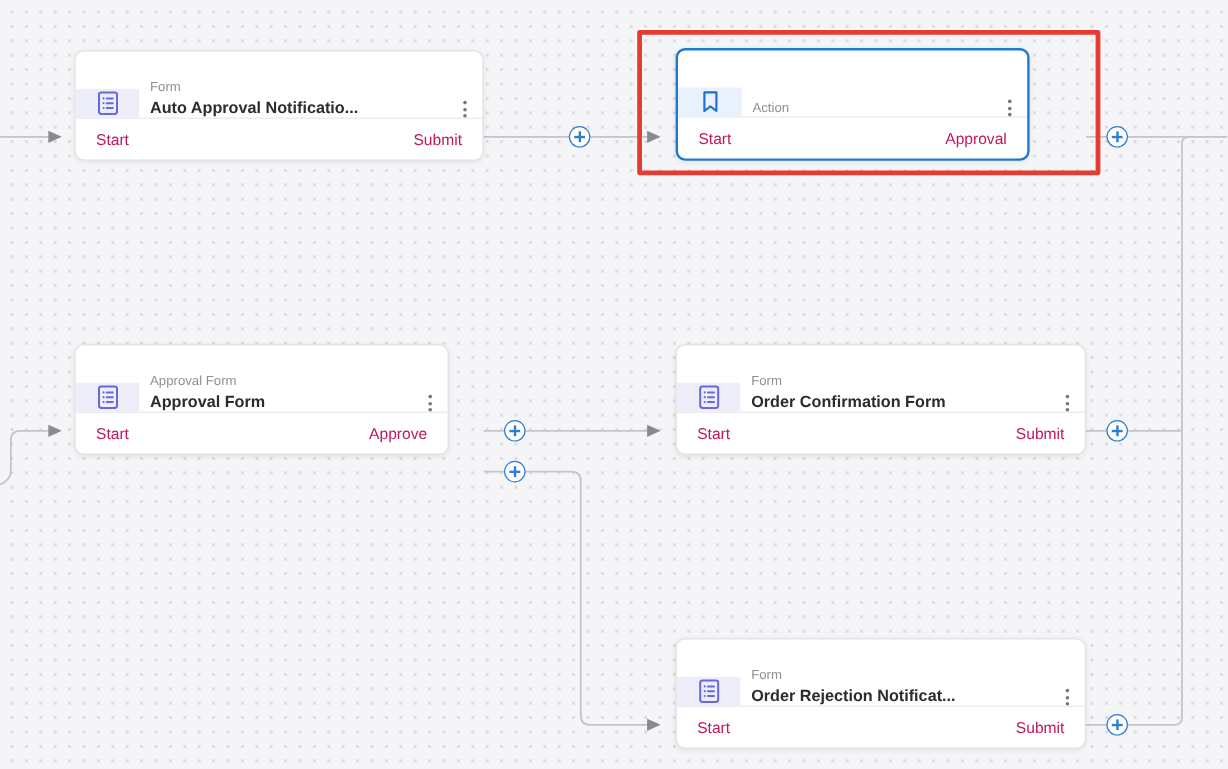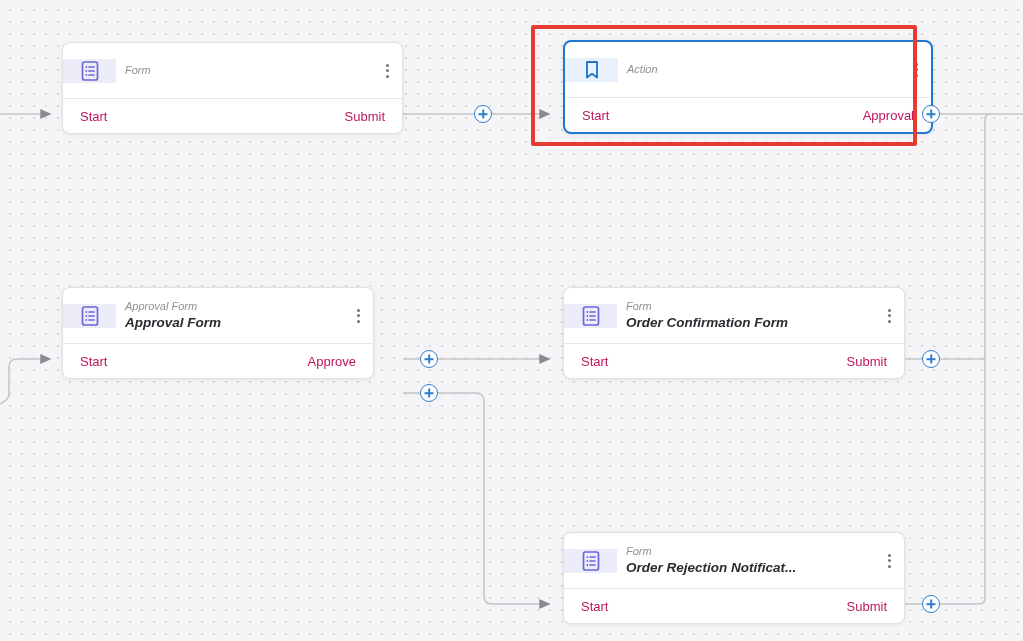--- a/index.html
+++ b/index.html
@@ -12,21 +12,21 @@
     background-position:4px 4px;
   }
   svg.edges{position:absolute;left:0;top:0;z-index:1;}
   .node{
     position:absolute;z-index:10;background:#fff;
     border:1px solid #e1e1e5;border-radius:8px;overflow:hidden;
     box-shadow:0 1px 4px rgba(25,25,40,.08);
     box-sizing:border-box;
   }
   .node.selected{border:2px solid #1f78d2;}
-  .node-header{display:flex;align-items:center;height:55px;border-bottom:1px solid #e8e8ec;font-style:italic;}
+  .node-header{display:flex;align-items:flex-end;height:55px;border-bottom:1px solid #e8e8ec;}
   .icon-cell{width:53px;flex:none;display:flex;align-items:center;justify-content:center;}
   .icon-cell.form{background:#ededfa;}
   .icon-cell.action{background:#e9f2fc;}
   .head-text{flex:1;min-width:0;display:flex;flex-direction:column;justify-content:center;padding-left:9px;gap:1px;}
   .type-label{font-size:11px;color:#8f8f96;line-height:13px;}
   .node-title{font-size:13.5px;font-weight:bold;color:#2b2b31;line-height:17px;white-space:nowrap;overflow:hidden;}
   .menu-btn{width:30px;flex:none;display:flex;flex-direction:column;align-items:center;justify-content:center;gap:2.5px;cursor:pointer;background:transparent;border:none;padding:0;}
   .menu-btn i{width:3px;height:3px;border-radius:50%;background:#74747b;display:block;}
   .row{height:34px;display:flex;align-items:center;justify-content:space-between;padding:0 17px;font-size:13px;color:#be185d;}
   .plus{
@@ -71,34 +71,35 @@
         <circle cx="8.3" cy="8" r="0.9" fill="#6a68d8" stroke="none"></circle>
         <line x1="11" y1="8" x2="16" y2="8" stroke-linecap="round"></line>
         <circle cx="8.3" cy="12" r="0.9" fill="#6a68d8" stroke="none"></circle>
         <line x1="11" y1="12" x2="16" y2="12" stroke-linecap="round"></line>
         <circle cx="8.3" cy="16" r="0.9" fill="#6a68d8" stroke="none"></circle>
         <line x1="11" y1="16" x2="16" y2="16" stroke-linecap="round"></line>
       </svg>
     </div>
     <div class="head-text">
       <span class="type-label">Form</span>
+      <span class="node-title">Auto Approval Notificatio...</span>
     </div>
     <button class="menu-btn">
         <i></i>
         <i></i>
         <i></i>
       </button>
   </div>
   <div class="row">
     <span>Start</span>
     <span>Submit</span>
   </div>
 </div>
 
-<div class="node selected" style="left:563px;top:40px;width:370px;">
+<div class="node selected" style="left:563px;top:40px;width:295px;">
   <div class="node-header">
     <div class="icon-cell action">
       <svg width="24" height="24" viewBox="0 0 24 24" fill="none" stroke="#1d71c8" stroke-width="1.8" stroke-linejoin="round">
         <path d="M7 4 H17 V19.5 L12 15.7 L7 19.5 Z"></path>
       </svg>
     </div>
     <div class="head-text">
       <span class="type-label">Action</span>
     </div>
     <button class="menu-btn">

